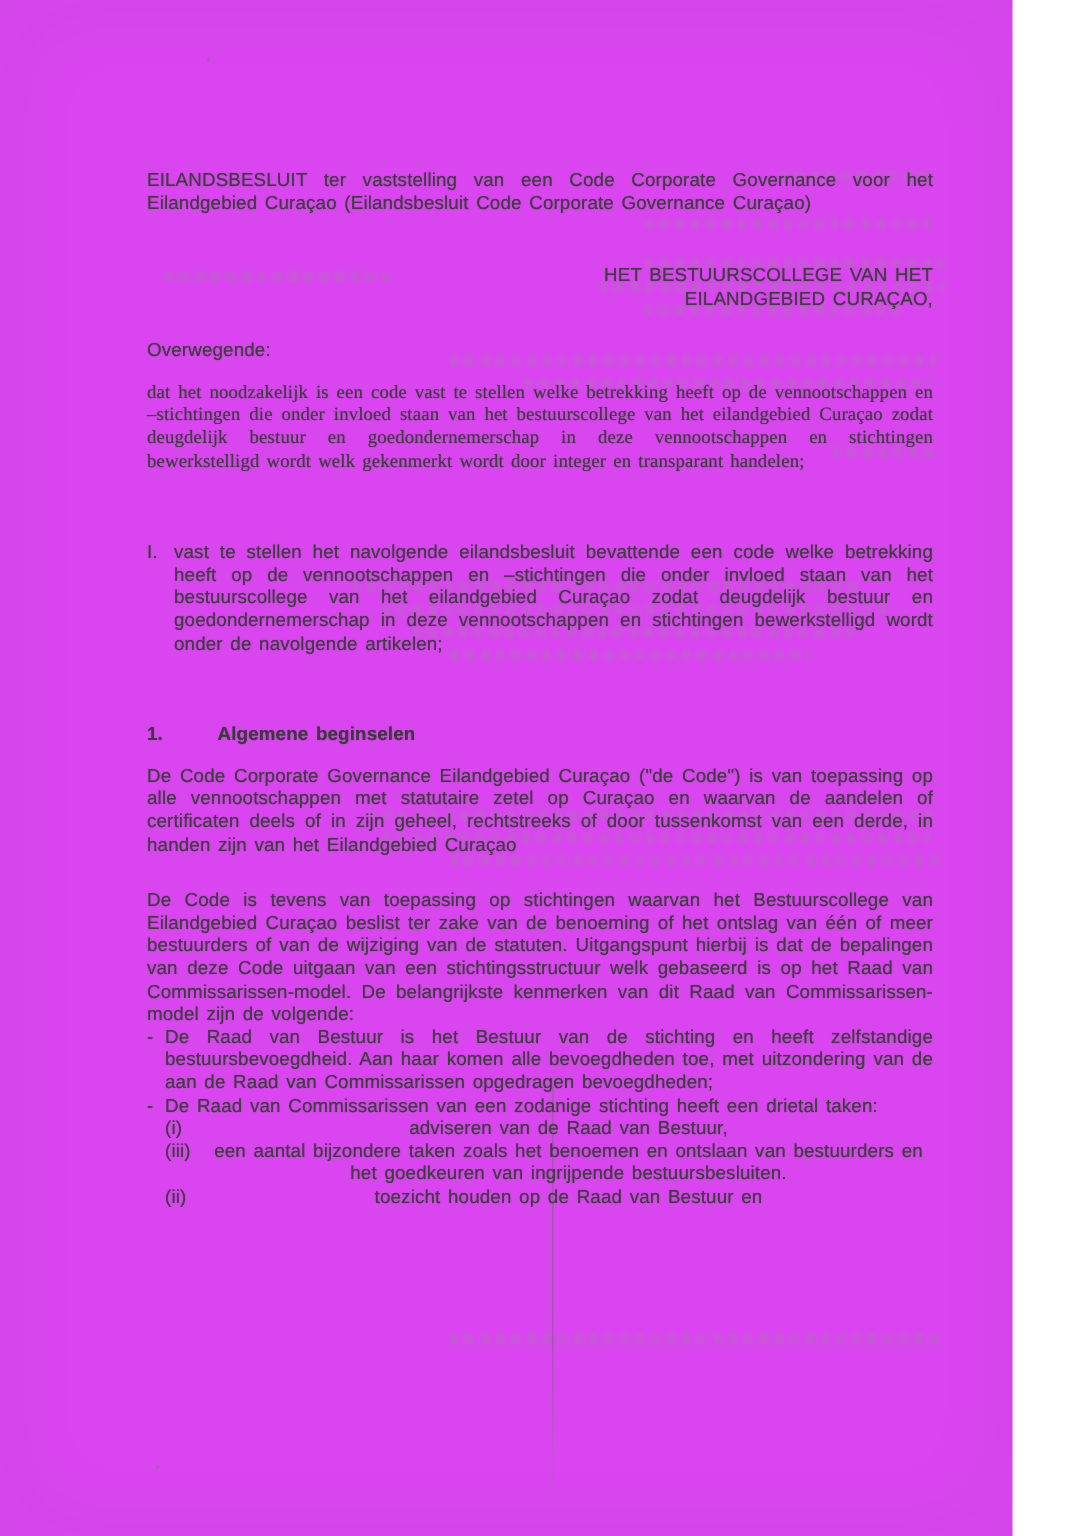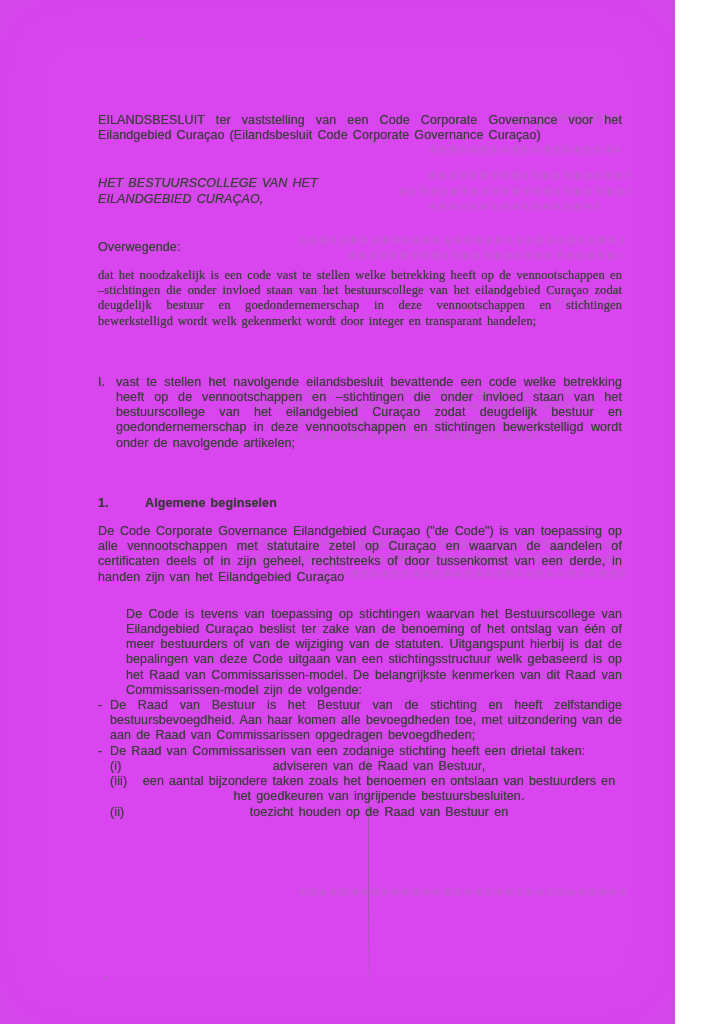--- a/index.html
+++ b/index.html
@@ -22,33 +22,33 @@
     top: 113px;
     width: 524px;
     color: #3e3e3e;
     font-size: 12.5px;
     line-height: 15.2px;
     letter-spacing: 0.1px;
     word-spacing: 1.5px;
     text-shadow: 0 0 0.7px rgba(62,62,62,0.75);
   }
   .justify { text-align: justify; }
-  .center  { text-align: left; font-style: italic; }
+  .center  { text-align: right; }
   .block-title { margin: 0; }
   .heading-center { margin-top: 33px; }
-  .overwegende { margin-top: 33px; }
+  .overwegende { margin-top: 19px; }
   .considerans { margin-top: 13px; font-family: Liberation Serif, serif; }
   .besluit { margin-top: 43px; }
   .decision { margin-top: 46px; display: flex; }
   .decision .marker { flex: 0 0 18px; }
   .decision .body { flex: 1 1 auto; text-align: justify; }
   .section-heading { margin-top: 45px; display: flex; font-weight: bold; color: #3a3a3a; }
   .section-heading .marker { flex: 0 0 47px; }
   .para1 { margin-top: 13px; }
-  .para2 { margin-top: 22px; margin-left: 28px; }
+  .para2 { margin-top: 22px; }
   .dash-item { display: flex; }
   .dash-item .marker { flex: 0 0 12px; }
   .dash-item .body { flex: 1 1 auto; text-align: justify; }
   .sub-item { display: flex; margin-left: 12px; }
   .sub-item .marker { flex: 0 0 26px; }
   .sub-item .body { flex: 1 1 auto; text-align: center; }
   
   .ghost {
     position: absolute;
     height: 7px;

